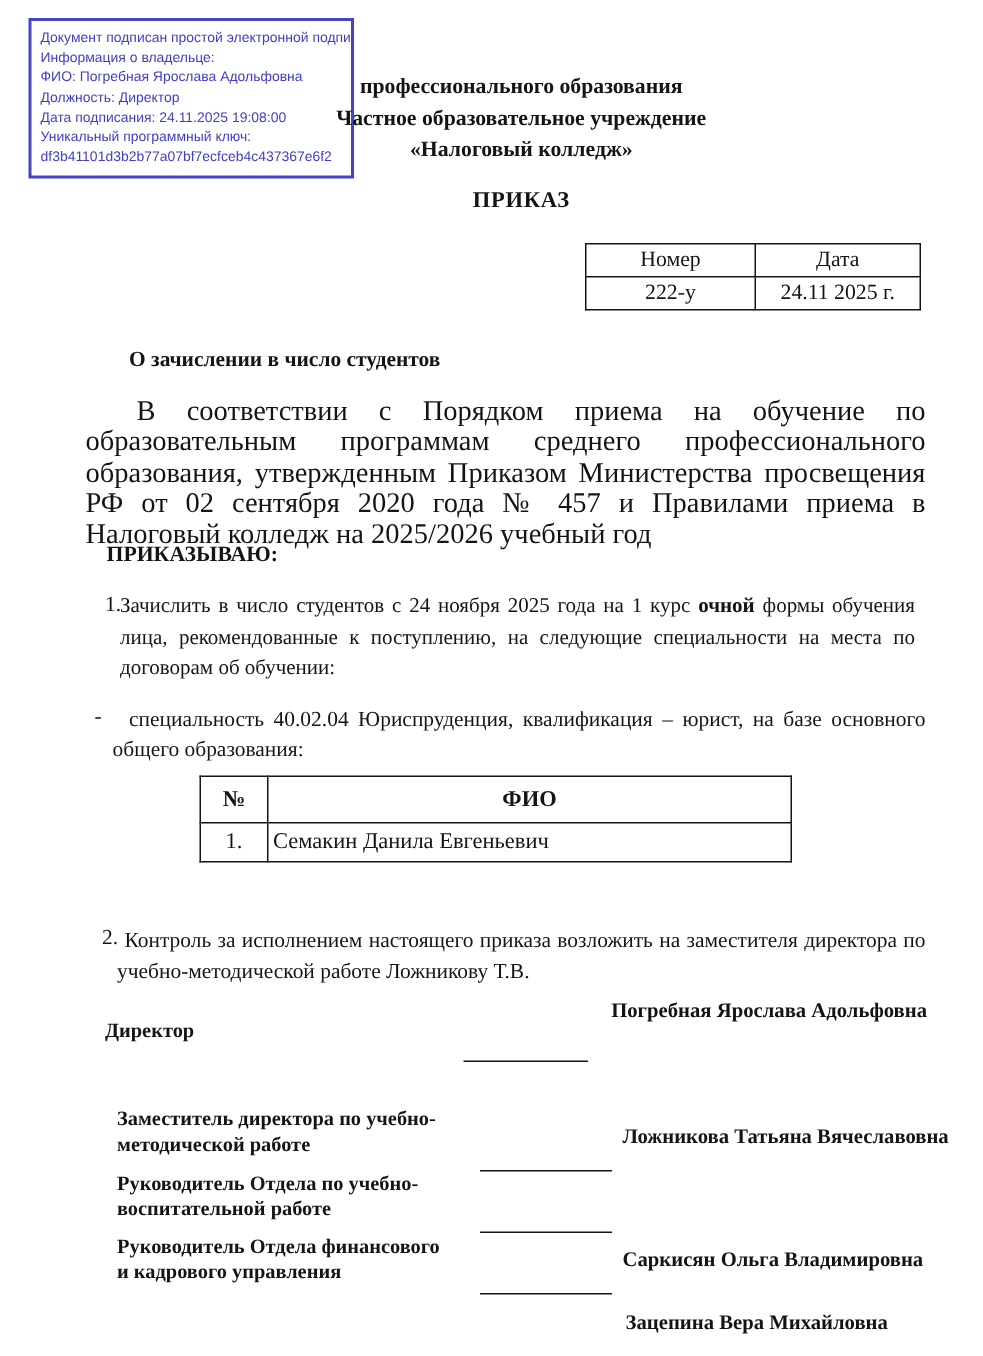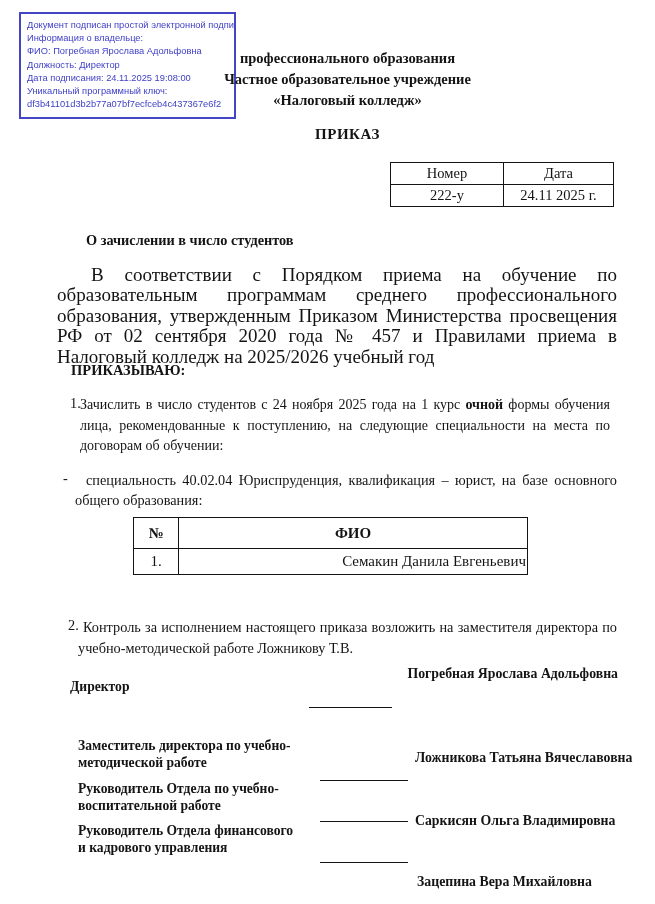--- a/index.html
+++ b/index.html
@@ -82,21 +82,21 @@
     text-align: justify;
     text-indent: 11px;
   }
 
   .students-table { left: 133px; top: 517px; }
   .students-table td { vertical-align: middle; }
   .st-col-num { width: 42px; text-align: center; }
   .st-col-fio { width: 346px; }
   .st-header td { height: 28px; font-weight: bold; font-size: 15px; text-align: center; }
   .st-row td { height: 23px; font-size: 15px; }
-  .st-row .st-fio { padding-left: 19px; text-align: right; }
+  .st-row .st-fio { padding-left: 3px; text-align: left; }
 
   .item2-text {
     left: 78px; top: 617px; width: 539px;
     font-size: 14.3px; line-height: 20.5px;
     text-align: justify;
     text-indent: 5px;
   }
 
   .sig-name { font-weight: bold; font-size: 13.8px; white-space: nowrap; }
   .sig-title { font-weight: bold; font-size: 13.6px; line-height: 17px; }
@@ -174,21 +174,21 @@
     <div>Заместитель директора по учебно-</div>
     <div>методической работе</div>
   </div>
   <div class="abs sig-name" style="left:415px; top:750px;">Ложникова Татьяна Вячеславовна</div>
   <div class="abs sig-line" style="left:320px; top:780px; width:88px;"></div>
 
   <div class="abs sig-title" style="left:78px; top:780px; width:240px;font-family:Liberation Serif, serif;">
     <div>Руководитель Отдела по учебно-</div>
     <div>воспитательной работе</div>
   </div>
-  <div class="abs sig-name" style="left:415px; top:813px;">Саркисян Ольга Владимировна</div>
+  <div class="abs sig-name" style="left:415px; top:832px;">Саркисян Ольга Владимировна</div>
   <div class="abs sig-line" style="left:320px; top:821px; width:88px;"></div>
 
   <div class="abs sig-title" style="left:78px; top:822px; width:240px;">
     <div>Руководитель Отдела финансового</div>
     <div>и кадрового управления</div>
   </div>
   <div class="abs sig-name" style="left:417px; top:838px;margin-top:36px;">Зацепина Вера Михайловна</div>
   <div class="abs sig-line" style="left:320px; top:862px; width:88px;"></div>
 
 </div>

